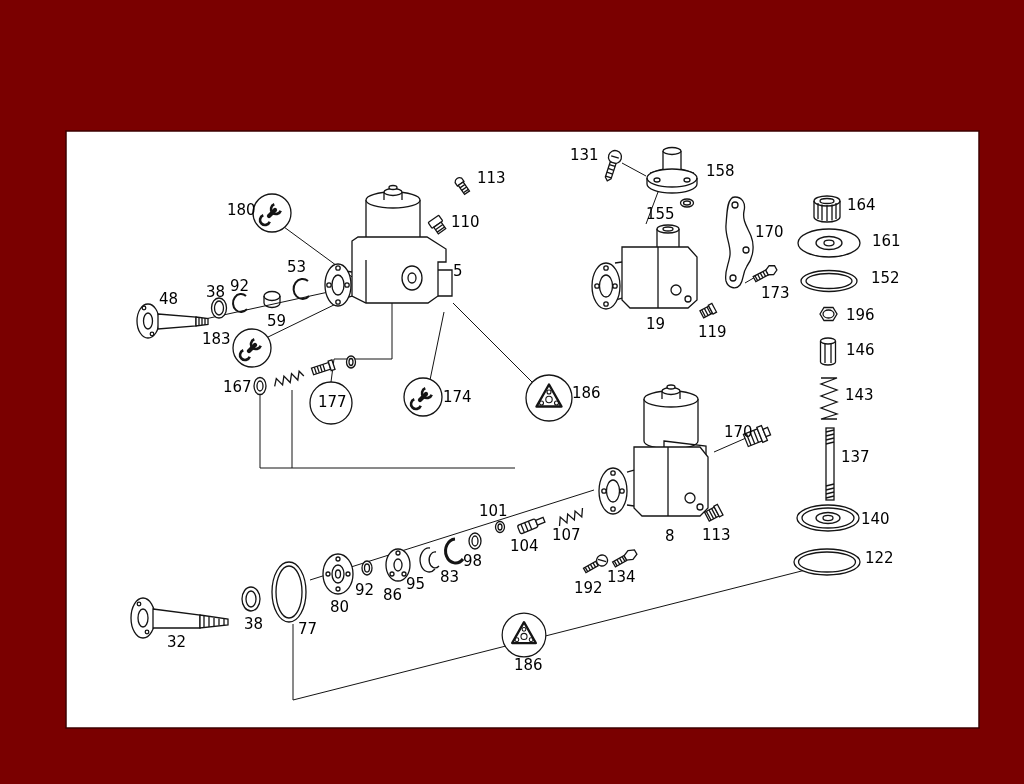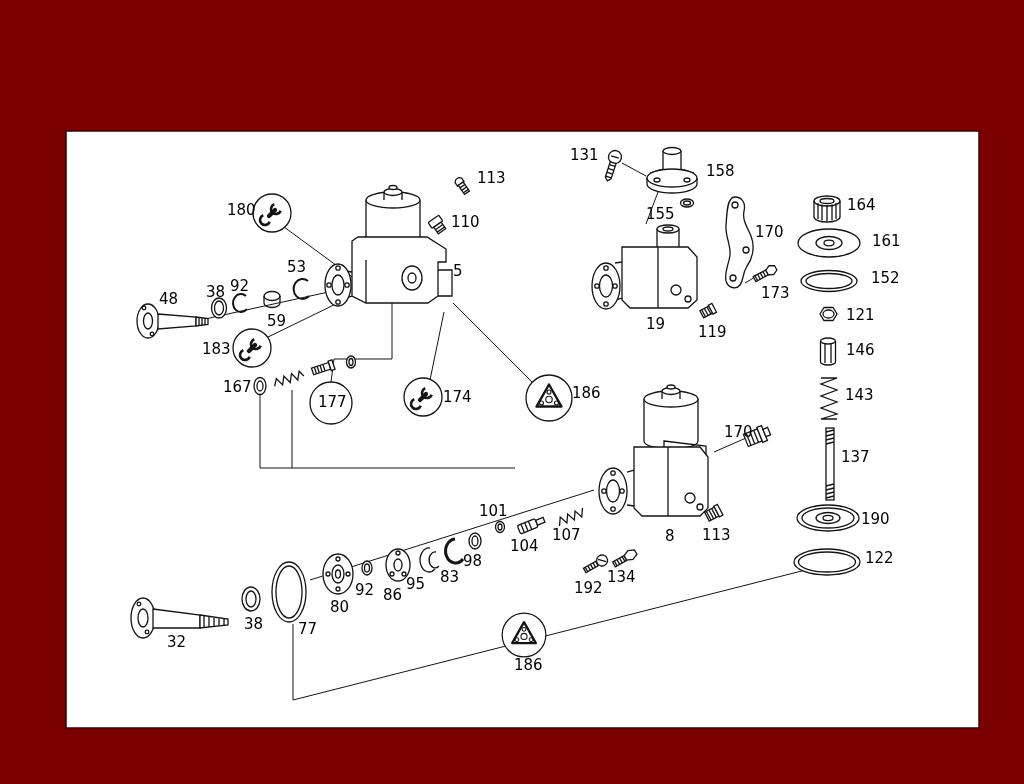--- a/index.html
+++ b/index.html
@@ -414,38 +414,38 @@
 <span class="lbl" style="left:872px;top:234px">161</span>
 <span class="lbl" style="left:755px;top:225px">170</span>
 <span class="lbl" style="left:871px;top:271px">152</span>
 <span class="lbl" style="left:761px;top:286px">173</span>
 <span class="lbl" style="left:453px;top:264px">5</span>
 <span class="lbl" style="left:287px;top:260px">53</span>
 <span class="lbl" style="left:159px;top:292px">48</span>
 <span class="lbl" style="left:206px;top:285px">38</span>
 <span class="lbl" style="left:230px;top:279px">92</span>
 <span class="lbl" style="left:267px;top:314px">59</span>
-<span class="lbl" style="left:846px;top:308px">121</span>
+<span class="lbl" style="left:846px;top:308px">196</span>
 <span class="lbl" style="left:646px;top:317px">19</span>
 <span class="lbl" style="left:698px;top:325px">119</span>
-<span class="lbl" style="left:202px;top:342px">183</span>
+<span class="lbl" style="left:202px;top:332px">183</span>
 <span class="lbl" style="left:846px;top:343px">146</span>
 <span class="lbl" style="left:223px;top:380px">167</span>
 <span class="lbl" style="left:318px;top:395px">177</span>
 <span class="lbl" style="left:443px;top:390px">174</span>
 <span class="lbl" style="left:572px;top:386px">186</span>
 <span class="lbl" style="left:845px;top:388px">143</span>
 <span class="lbl" style="left:724px;top:425px">170</span>
 <span class="lbl" style="left:841px;top:450px">137</span>
 <span class="lbl" style="left:479px;top:504px">101</span>
 <span class="lbl" style="left:510px;top:539px">104</span>
 <span class="lbl" style="left:552px;top:528px">107</span>
 <span class="lbl" style="left:665px;top:529px">8</span>
 <span class="lbl" style="left:702px;top:528px">113</span>
-<span class="lbl" style="left:861px;top:512px">190</span>
+<span class="lbl" style="left:861px;top:512px">140</span>
 <span class="lbl" style="left:865px;top:551px">122</span>
 <span class="lbl" style="left:463px;top:554px">98</span>
 <span class="lbl" style="left:440px;top:570px">83</span>
 <span class="lbl" style="left:406px;top:577px">95</span>
 <span class="lbl" style="left:383px;top:588px">86</span>
 <span class="lbl" style="left:355px;top:583px">92</span>
 <span class="lbl" style="left:330px;top:600px">80</span>
 <span class="lbl" style="left:607px;top:570px">134</span>
 <span class="lbl" style="left:574px;top:581px">192</span>
 <span class="lbl" style="left:298px;top:622px">77</span>

